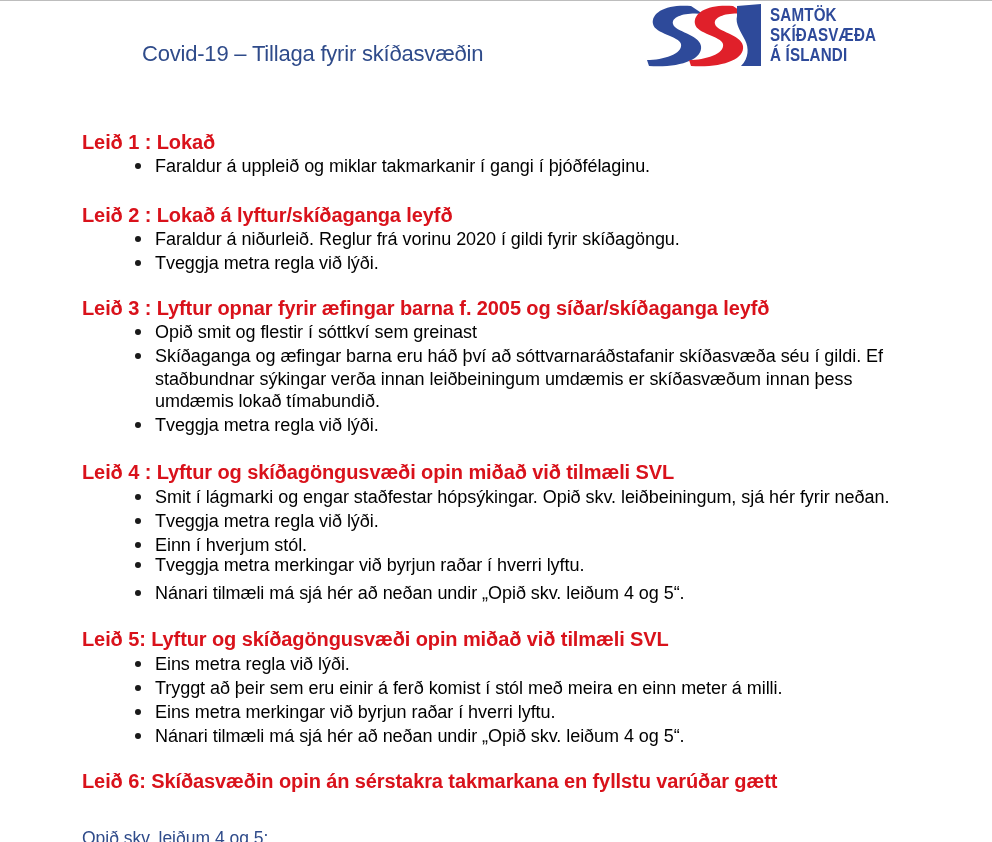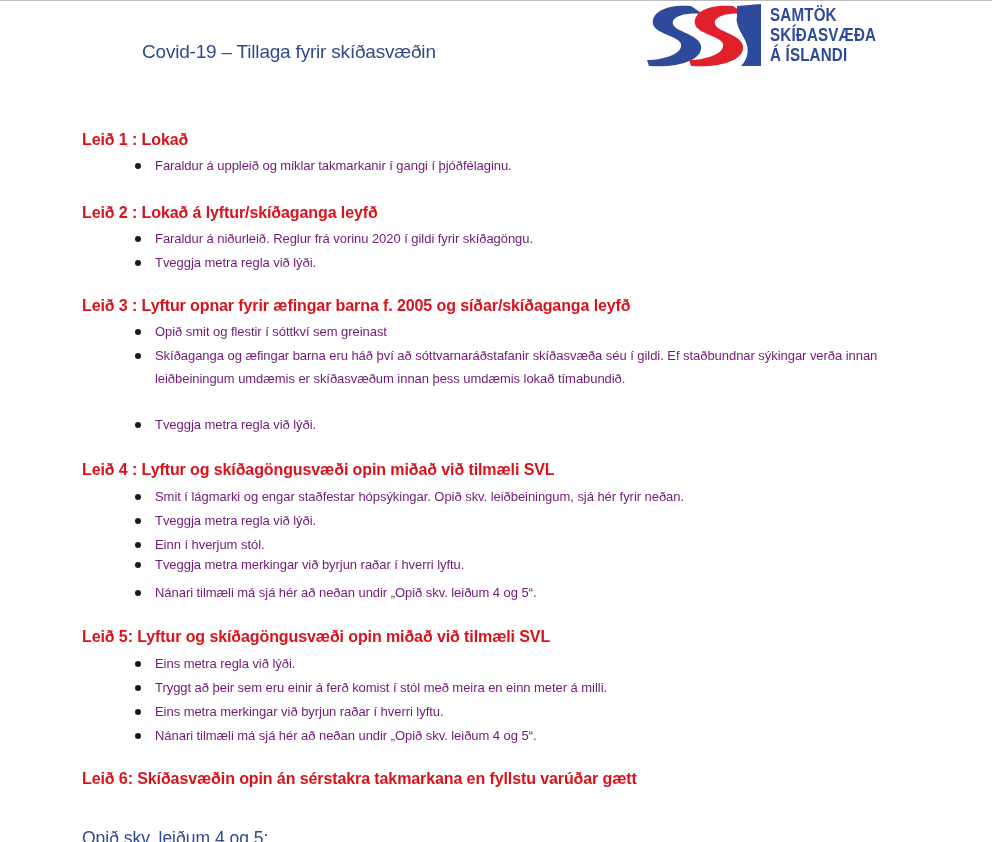--- a/index.html
+++ b/index.html
@@ -9,44 +9,44 @@
     font-family: "Liberation Sans", "DejaVu Sans", sans-serif;
     color: #262626;
     position: relative;
   }
   .topline {
     position: absolute; left: 0; top: 0; width: 992px; height: 1px;
     background: #bdbdbd;
   }
   .title {
     position: absolute; left: 142px; top: 41px;
-    font-size: 19px; color: #2f4b8a; letter-spacing: -0.2px;
+    font-size: 22px; color: #2f4b8a; letter-spacing: -0.2px;
     white-space: nowrap;
   }
   .logo {
     position: absolute; left: 645px; top: 2px; width: 300px; height: 70px;
   }
   .logo svg { position: absolute; left: 0; top: 0; }
   .logo-text {
     position: absolute; left: 125px; top: 3px;
     font-family: "Liberation Sans", "DejaVu Sans", sans-serif;
     font-weight: bold; color: #2e4a9a; font-size: 18.5px; line-height: 20px;
     transform: scaleX(0.82); transform-origin: left top;
     letter-spacing: 0.2px;
   }
   .logo-text div { white-space: nowrap; }
   .content { position: absolute; left: 0; top: 0; width: 992px; }
   .heading {
     position: absolute; left: 82px;
-    font-size: 16px; font-weight: bold; color: #d9121b;
+    font-size: 20px; font-weight: bold; color: #d9121b;
     white-space: nowrap; letter-spacing: -0.1px;
   }
   .bullet {
     position: absolute; left: 155px;
-    font-size: 13px; color: #701a75; line-height: 22.5px;
+    font-size: 18px; color: #000000; line-height: 22.5px;
     white-space: nowrap; letter-spacing: -0.05px;
   }
   .bullet::before {
     content: ""; position: absolute; left: -20px; top: 8px;
     width: 6px; height: 6px; border-radius: 50%; background: #1a1a1a;
   }
   .bullet.multi { white-space: normal; width: 750px; }
   .subheading {
     position: absolute; left: 82px; top: 816px;
     font-size: 17.5px; color: #2f4b8a; white-space: nowrap; margin-top: 12px;

